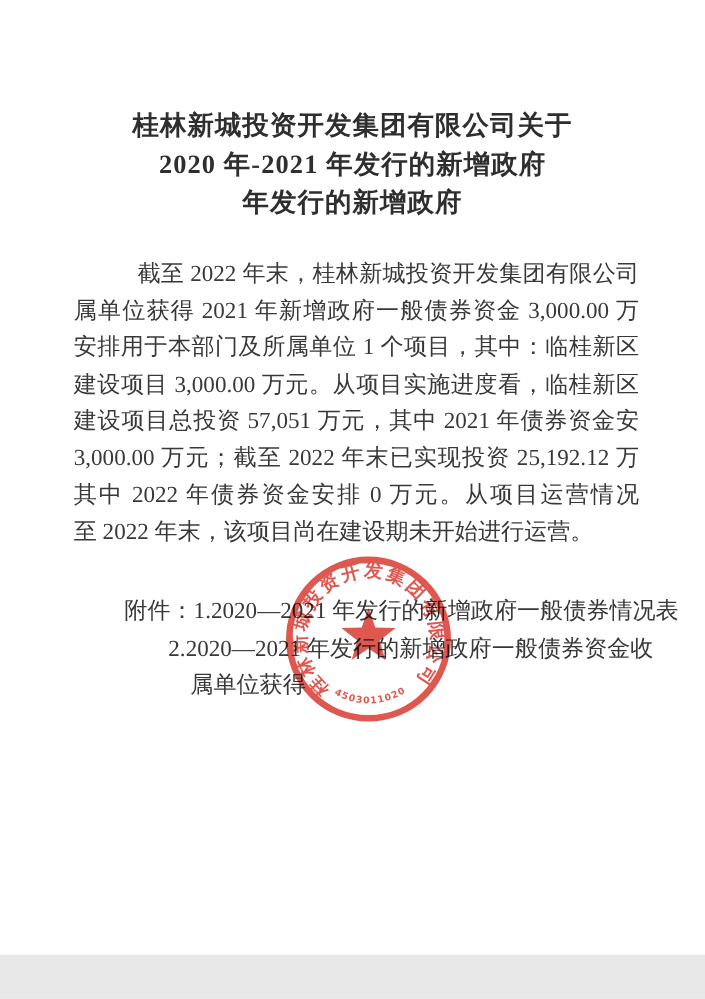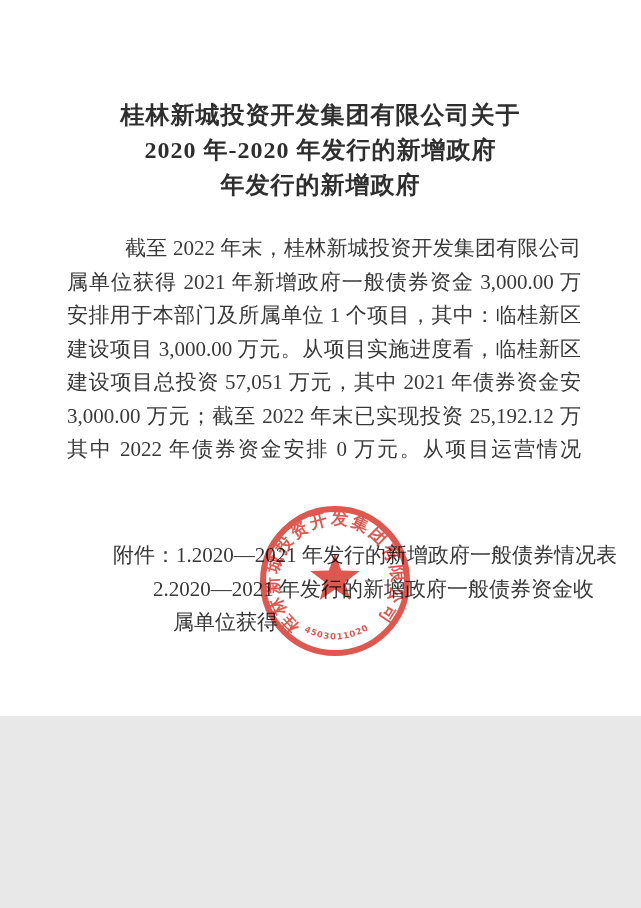--- a/index.html
+++ b/index.html
@@ -1,20 +1,20 @@
 <!DOCTYPE html>
 <html><head>
 <meta charset="utf-8">
 <style>
   * { margin: 0; padding: 0; box-sizing: border-box; }
   html, body { background: #e8e8e8; }
   .page {
     position: relative;
     width: 641px;
-    height: 716px;
+    height: 868px;
     background: #ffffff;
     margin: 0 auto;
     overflow: hidden;
     font-family: "Liberation Serif", "DejaVu Serif", serif;
   }
   .title-block {
     position: absolute;
     top: 98px;
     left: 0;
     right: 0;
@@ -71,32 +71,33 @@
     font-weight: 700;
   }
 </style>
 </head>
 <body>
 
 <div class="page">
 
   <div class="title-block">
     <div>桂林新城投资开发集团有限公司关于</div>
-    <div>2020 年-2020 年发行的新增政府</div>
+    <div>2020 年-2021 年发行的新增政府</div>
     <div>年发行的新增政府</div>
   </div>
 
   <div class="body-block">
     <div class="body-line first">截至 2022 年末，桂林新城投资开发集团有限公司及所</div>
     <div class="body-line">属单位获得 2021 年新增政府一般债券资金 3,000.00 万元，</div>
     <div class="body-line">安排用于本部门及所属单位 1 个项目，其中：临桂新区路网</div>
     <div class="body-line">建设项目 3,000.00 万元。从项目实施进度看，临桂新区路网</div>
     <div class="body-line">建设项目总投资 57,051 万元，其中 2021 年债券资金安排</div>
     <div class="body-line">3,000.00 万元；截至 2022 年末已实现投资 25,192.12 万元，</div>
     <div class="body-line">其中 2022 年债券资金安排 0 万元。从项目运营情况看，截</div>
+    <div class="body-line last">至 2022 年末，该项目尚在建设期未开始进行运营。</div>
   </div>
 
   <div class="attach-block">
     <div><span>附件：</span><span>1.2020—2021 年发行的新增政府一般债券情况表</span></div>
     <div class="attach-line2">2.2020—2021 年发行的新增政府一般债券资金收</div>
     <div class="attach-line3">属单位获得</div>
   </div>
 
   <svg class="seal" viewBox="0 0 158 158">
     <defs>

